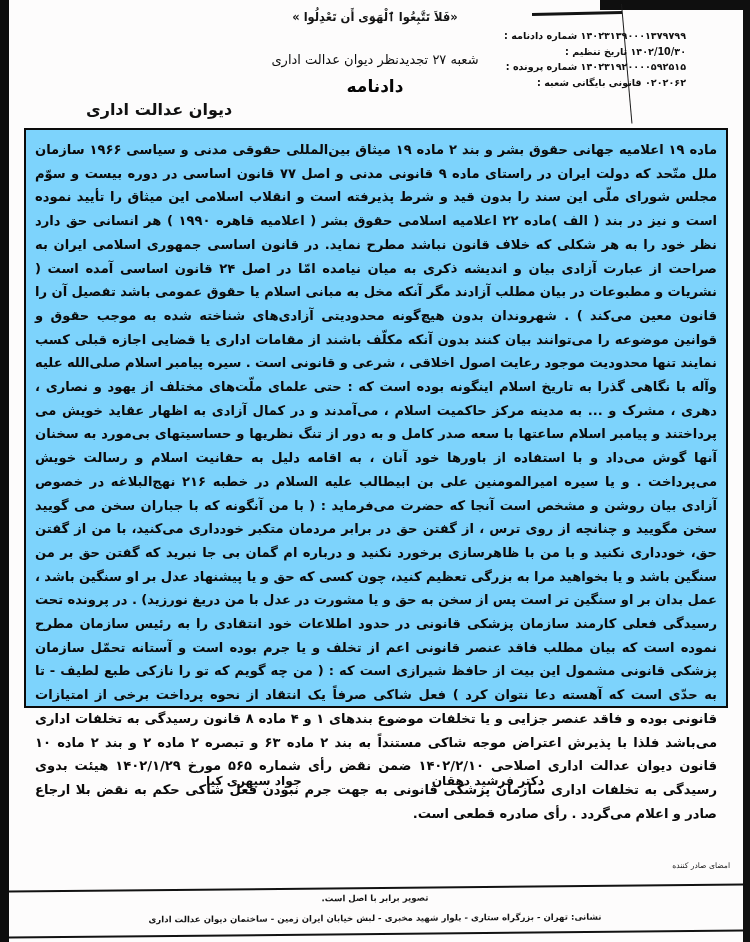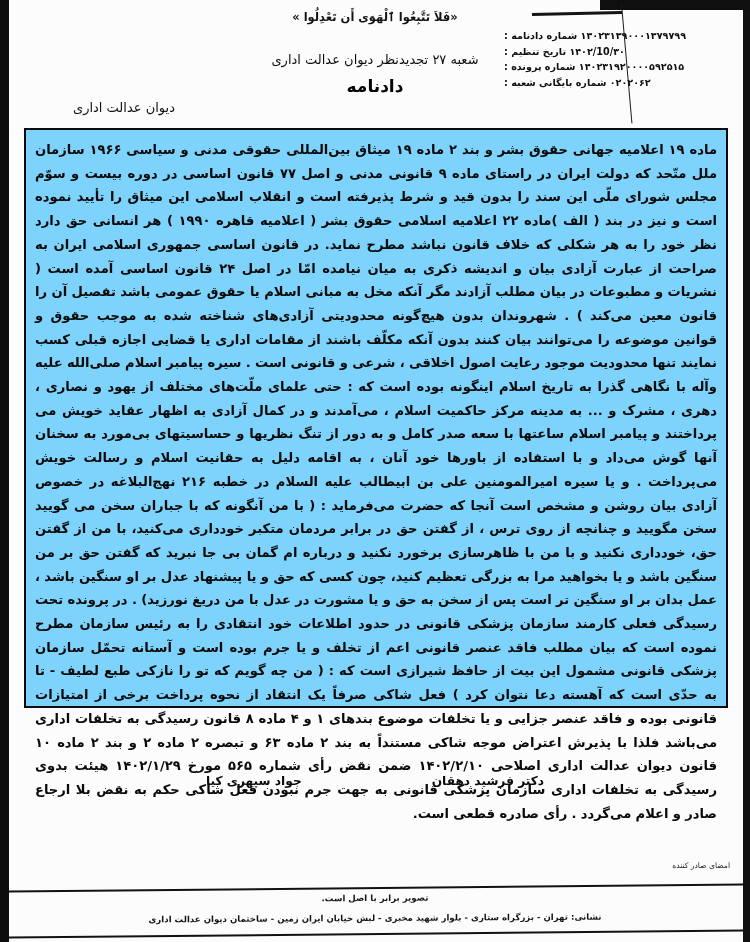--- a/index.html
+++ b/index.html
@@ -67,21 +67,21 @@
     text-align: center;
     font-size: 11.5px;
     font-weight: bold;
     color: #141414;
     letter-spacing: 0.2px;
   }
   .meta-block {
     position: absolute;
     top: 28px;
     right: 64px;
-    text-align: left;
+    text-align: right;
     font-size: 9.6px;
     font-weight: bold;
     line-height: 15.5px;
     color: #101010;
     white-space: nowrap;
     margin-left: 20px;
   }
   .meta-row {
     display: block;
   }
@@ -102,23 +102,23 @@
     left: 0; right: 0;
     text-align: center;
     font-size: 17px;
     font-weight: bold;
     color: #050505;
     letter-spacing: 0.5px;
   }
   .org-name {
     position: absolute;
     top: 100px;
-    left: 73px;
-    font-size: 13px;
-    font-weight: normal;
+    left: 86px;
+    font-size: 16px;
+    font-weight: bold;
     color: #111111;
   }
 
   
   .body-box {
     position: absolute;
     top: 128px;
     right: 22px;
     left: 24px;
     height: 580px;
@@ -240,21 +240,21 @@
       <span class="meta-row">
         <span class="meta-value">۱۴۰۲/10/۳۰</span>
         <span class="meta-label">تاریخ تنظیم :</span>
       </span>
       <span class="meta-row">
         <span class="meta-value">۱۴۰۲۳۱۹۲۰۰۰۰۵۹۲۵۱۵</span>
         <span class="meta-label">شماره پرونده :</span>
       </span>
       <span class="meta-row">
         <span class="meta-value">۰۲۰۲۰۶۲</span>
-        <span class="meta-label">شماره بایگانی شعبه :</span>
+        <span class="meta-label">قانونی بایگانی شعبه :</span>
       </span>
     </div>
 
     <div class="branch-line">شعبه ۲۷ تجدیدنظر دیوان عدالت اداری</div>
 
     <div class="doc-title">دادنامه</div>
 
     <div class="org-name">دیوان عدالت اداری</div>
   </div>
 

